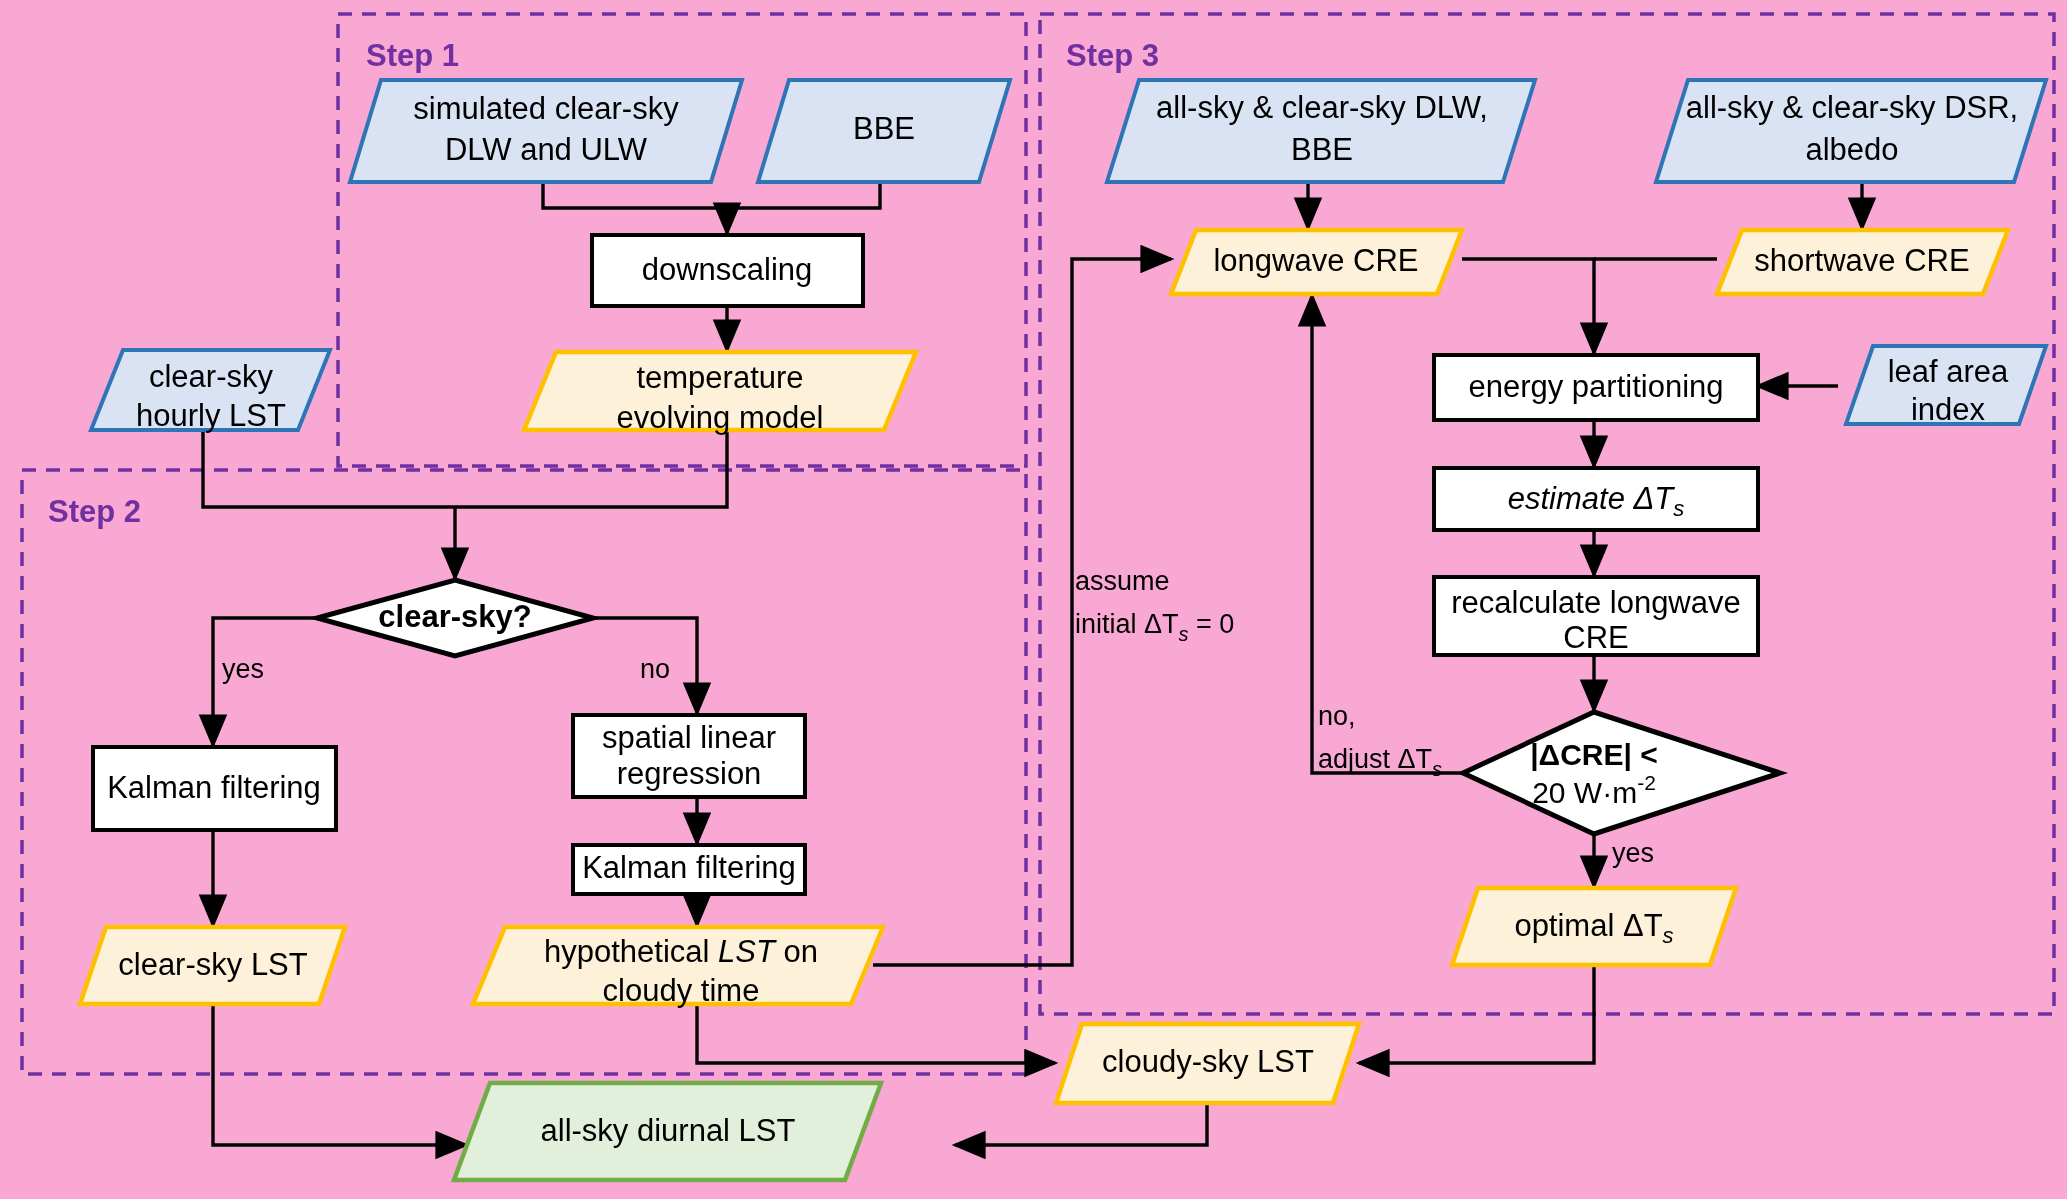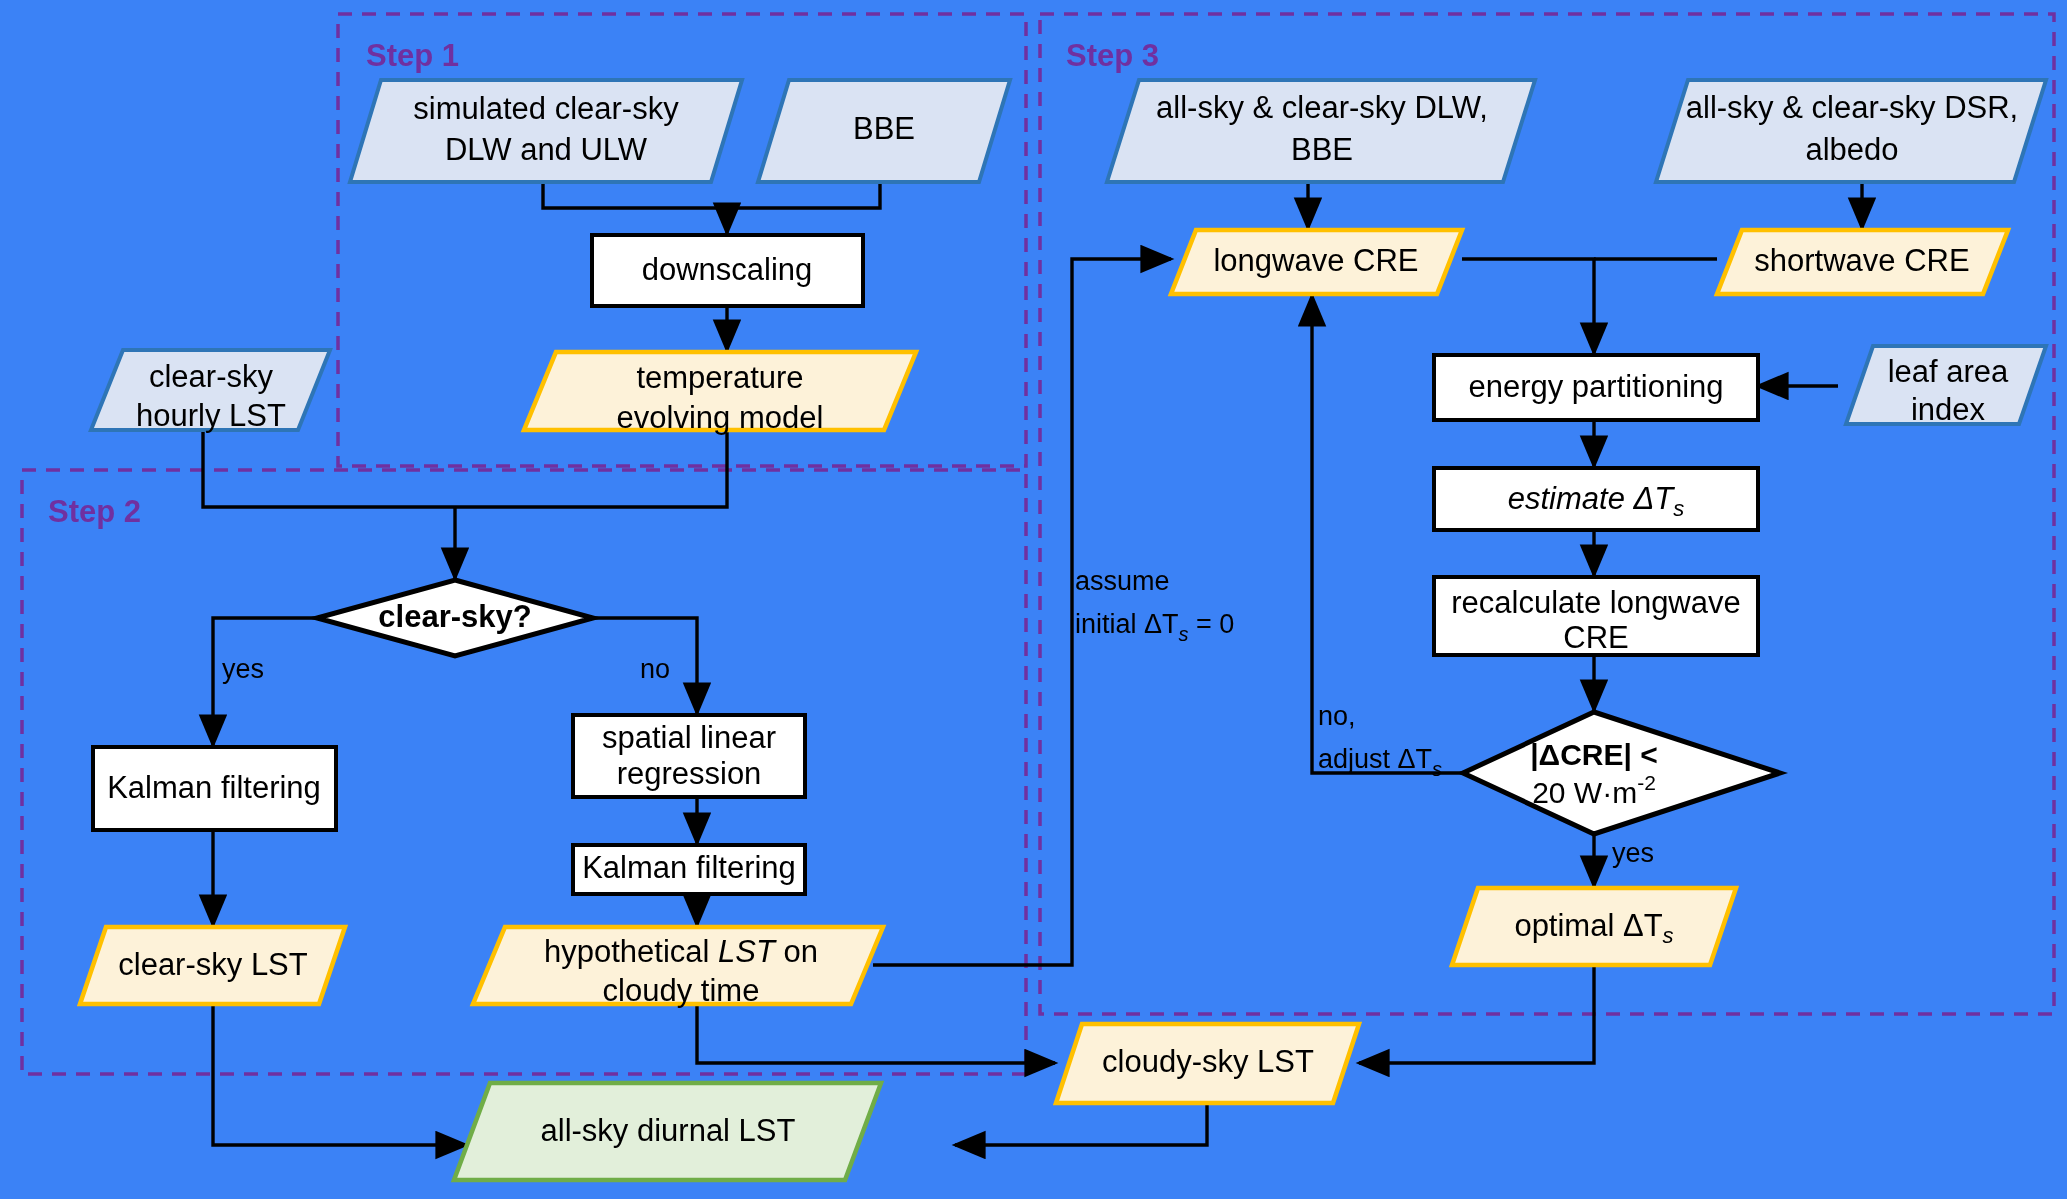--- a/index.html
+++ b/index.html
@@ -1,17 +1,17 @@
 <!DOCTYPE html>
 <html><head>
 <meta charset="utf-8">
 <style>
   html,body{margin:0;padding:0;background:#ffffff;}
   body{font-family:"Liberation Sans", sans-serif;}
-  #stage{position:relative;width:2067px;height:1199px;background:#3b82f6;overflow:hidden;}
+  #stage{position:relative;width:2067px;height:1199px;background:#f9a8d4;overflow:hidden;}
   svg#canvas{position:absolute;left:0;top:0;width:2067px;height:1199px;}
   .nodetext{font-family:"Liberation Sans", sans-serif;fill:#000;text-anchor:middle;dominant-baseline:middle;}
   .steplabel{font-family:"Liberation Sans", sans-serif;fill:#7030A0;font-weight:bold;font-size:31px;}
   .edgelabel{font-family:"Liberation Sans", sans-serif;fill:#000;font-size:27px;}
   .shape-blue{fill:#DAE3F3;stroke:#2E75B6;stroke-width:4;}
   .shape-yellow{fill:#FDF2D9;stroke:#FFC000;stroke-width:4.5;}
   .shape-green{fill:#E2EFDA;stroke:#70AD47;stroke-width:4.5;}
   .shape-rect{fill:#ffffff;stroke:#000000;stroke-width:4;}
   .shape-diamond{fill:#ffffff;stroke:#000000;stroke-width:5;}
   .dashbox{fill:none;stroke:#7030A0;stroke-width:3.5;stroke-dasharray:14 10;}

